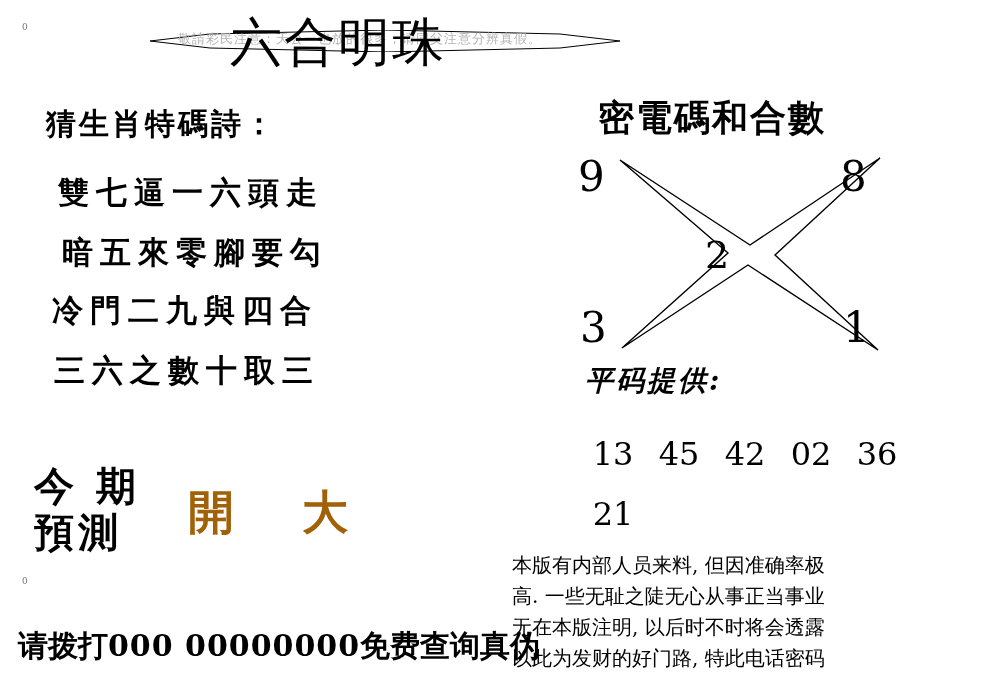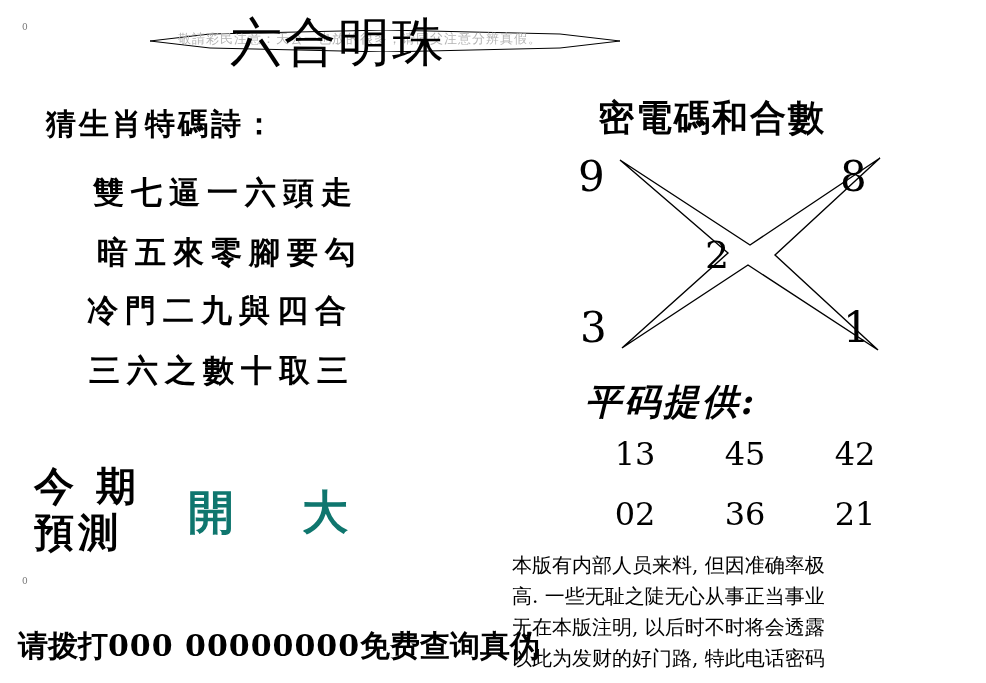--- a/index.html
+++ b/index.html
@@ -83,21 +83,20 @@
     margin-left: 24px;
   }
   .poem-line {
     position: absolute;
     font-family: "DejaVu Serif", serif;
     font-weight: bold;
     font-size: 31px;
     letter-spacing: 7px;
     color: #000;
     white-space: nowrap;
-    margin-left: 35px;
   }
   .poem-1 { left: 58px; top: 172px; }
   .poem-2 { left: 62px; top: 232px; }
   .poem-3 { left: 52px; top: 290px; }
   .poem-4 { left: 54px; top: 350px; }
 
   .forecast-label {
     position: absolute;
     left: 34px;
     top: 463px;
@@ -110,21 +109,21 @@
     white-space: nowrap;
   }
   .forecast-open {
     position: absolute;
     left: 188px;
     top: 482px;
     font-family: "DejaVu Serif", serif;
     font-weight: bold;
     font-size: 46px;
     letter-spacing: 26px;
-    color: #0f766e;
+    color: #a16207;
     white-space: nowrap;
   }
 
   .phone-line {
     position: absolute;
     left: 18px;
     top: 626px;
     font-family: "DejaVu Serif", serif;
     font-weight: bold;
     font-size: 30px;
@@ -170,36 +169,36 @@
     left: 705px;
     top: 233px;
     font-family: "DejaVu Serif", serif;
     font-size: 38px;
     color: #000;
   }
 
   .ping-heading {
     position: absolute;
     left: 585px;
-    top: 378px;
+    top: 362px;
     font-family: "DejaVu Serif", serif;
     font-weight: bold;
     font-style: italic;
-    font-size: 36px;
+    font-size: 28px;
     letter-spacing: 3px;
     color: #000;
     white-space: nowrap;
   }
   .num-grid {
     position: absolute;
     left: 580px;
     top: 435px;
     width: 330px;
     display: grid;
-    grid-template-columns: repeat(3, 1fr);
+    grid-template-columns: repeat(5, 1fr);
     row-gap: 22px;
     text-align: center;
   }
   .num-grid span {
     font-family: "DejaVu Serif", serif;
     font-size: 32px;
     color: #000;
   }
 
   .notice {

